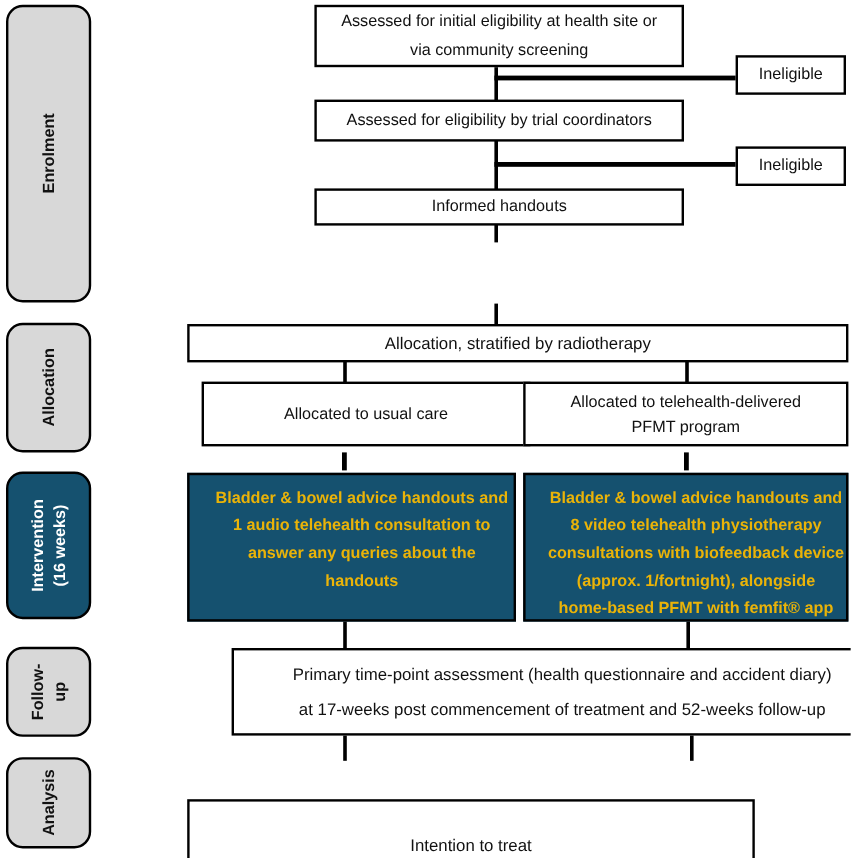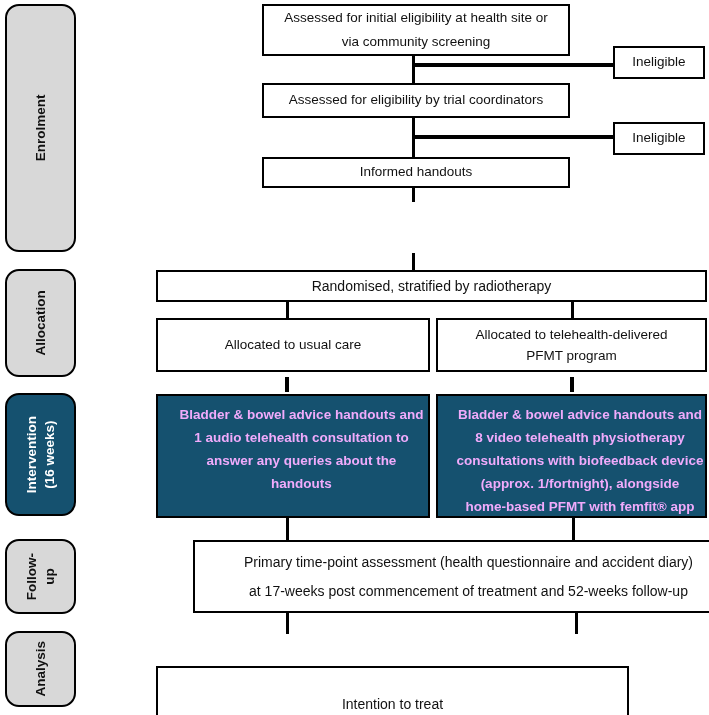--- a/index.html
+++ b/index.html
@@ -25,21 +25,21 @@
     align-items: center;
     justify-content: center;
     text-align: center;
     white-space: pre-line;
     font-size: 13.5px;
     line-height: 1.35;
   }
   .box.top-align { align-items: flex-start; }
   .blue-box {
     background: var(--accent-blue);
-    color: #f0abfc;
+    color: #eab308;
     font-weight: bold;
     padding-left: 17px;
   }
 
   
   .stage {
     border: 2px solid var(--line-black);
     border-radius: 14px;
     background: var(--stage-gray);
     display: flex;
@@ -94,23 +94,23 @@
   <div class="box abs" style="left:262px; top:4px; width:308px; height:52px; line-height:24px;">Assessed for initial eligibility at health site or
 via community screening</div>
 
   <div class="box abs" style="left:262px; top:157px; width:308px; height:31px;">Informed handouts</div>
 
 
   <div class="box abs" style="left:613px; top:46px; width:92px; height:33px;">Ineligible</div>
 
   <div class="box abs" style="left:613px; top:122px; width:92px; height:33px;">Ineligible</div>
 
-  <div class="box abs" style="left:156px; top:270px; width:551px; height:32px; font-size:14px;">Randomised, stratified by radiotherapy</div>
+  <div class="box abs" style="left:156px; top:270px; width:551px; height:32px; font-size:14px;">Allocation, stratified by radiotherapy</div>
 
-  <div class="box abs" style="left:156px; top:318px; width:274px; height:54px;">Allocated to usual care</div>
+  <div class="box abs" style="left:168px; top:318px; width:274px; height:54px;">Allocated to usual care</div>
 
   <div class="box abs" style="left:436px; top:318px; width:271px; height:54px; line-height:21px;">Allocated to telehealth-delivered
 PFMT program</div>
 
   <div class="box blue-box top-align abs" style="left:156px; top:394px; width:274px; height:124px; line-height:23px; padding-top:7px;">Bladder &amp; bowel advice handouts and
 1 audio telehealth consultation to
 answer any queries about the
 handouts</div>
 
   <div class="box blue-box top-align abs" style="left:436px; top:394px; width:271px; height:124px; line-height:23px; padding-top:7px;">Bladder &amp; bowel advice handouts and

